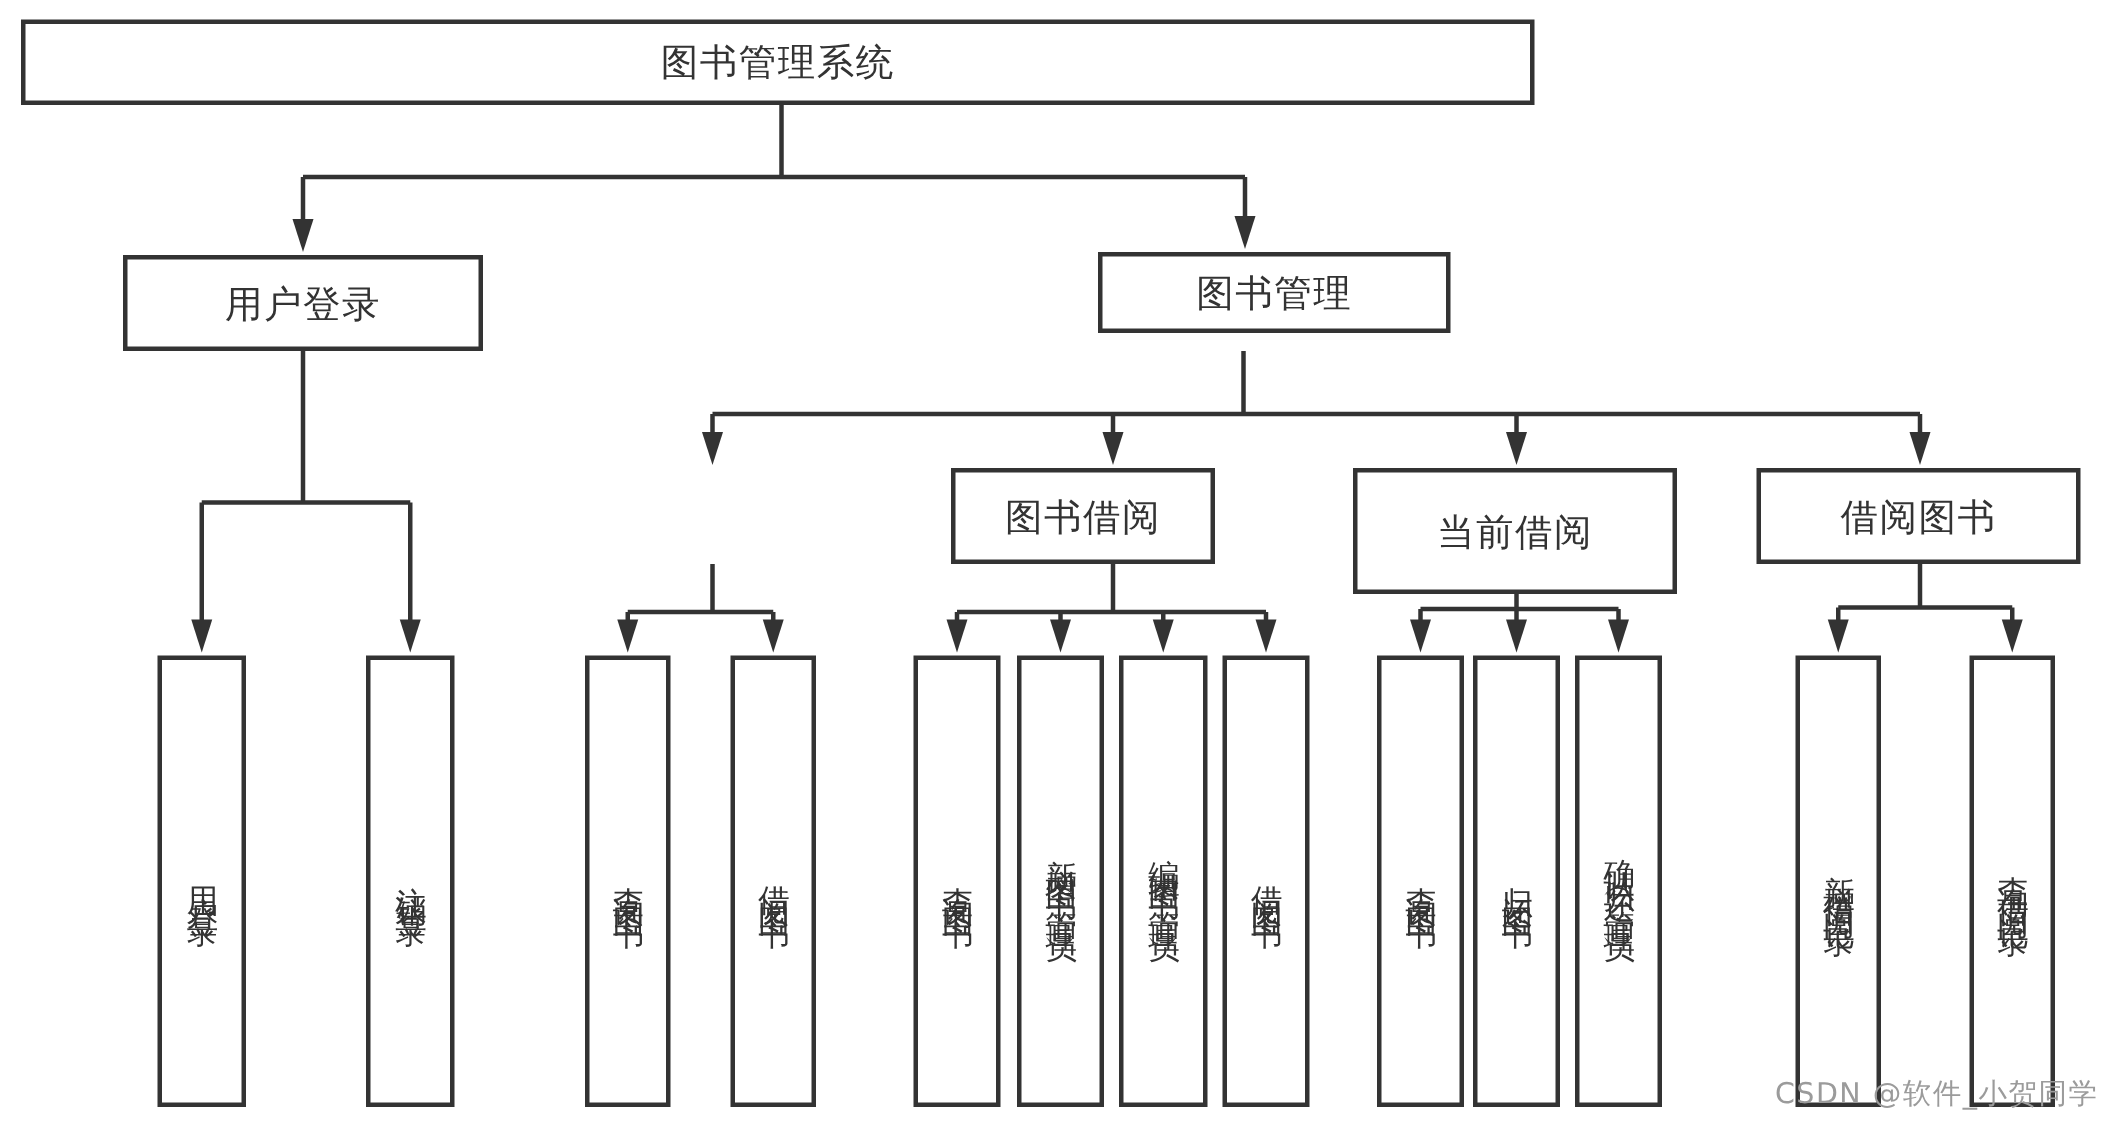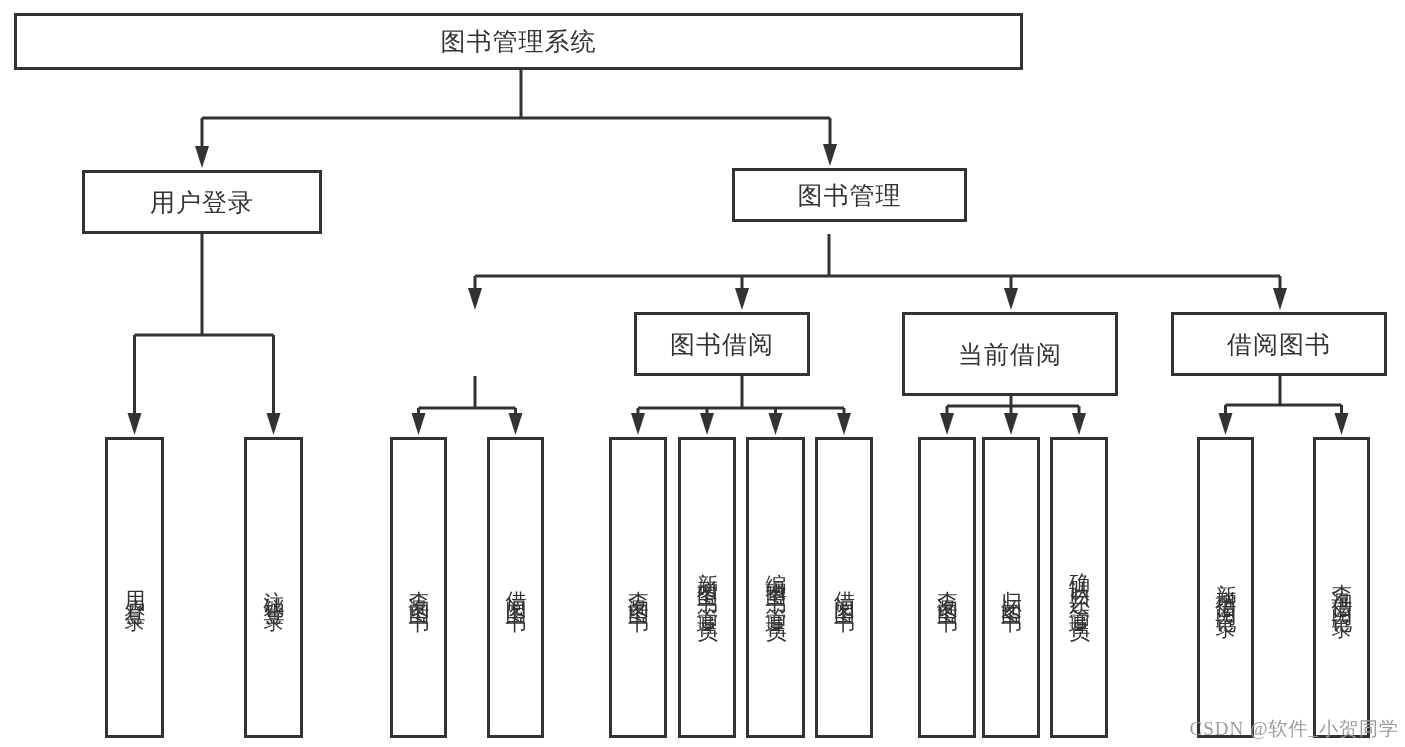--- a/index.html
+++ b/index.html
@@ -79,21 +79,20 @@
   .l-5b { left: 1313px; width: 57px; }
   .watermark {
     position: absolute;
     right: 6px;
     top: 716px;
     font-size: 19px;
     color: #9b9b9b;
     letter-spacing: 1px;
     z-index: 3;
     white-space: nowrap;
-    font-family: Liberation Serif, serif;
   }
 </style>
 </head>
 <body>
 
 <div id="stage">
 
   <svg id="wires" viewBox="0 0 1405 747" xmlns="http://www.w3.org/2000/svg">
     <g stroke="#333333" stroke-width="3" fill="none">
 

